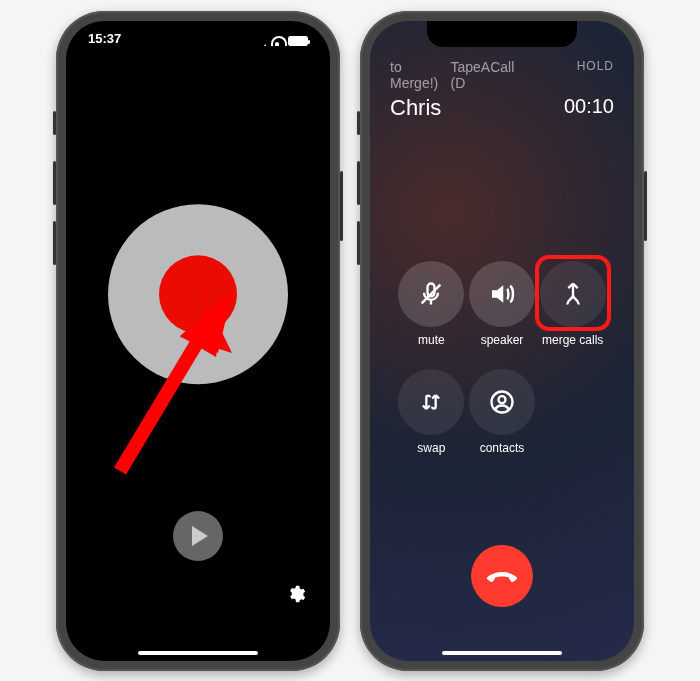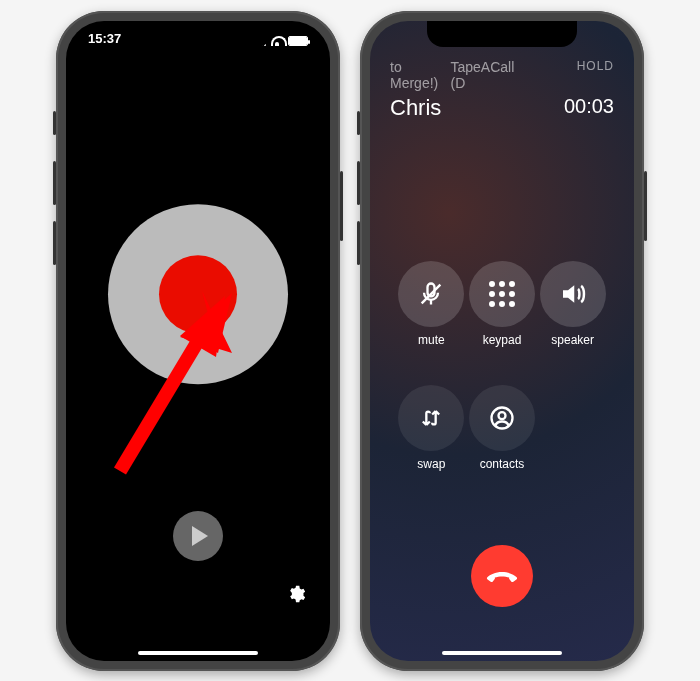--- a/index.html
+++ b/index.html
@@ -121,21 +121,21 @@
   }
   .call-top-row { display:flex; justify-content:space-between; color:rgba(255,255,255,0.55); font-size:14px; }
   .call-top-row .hold { font-size:12px; letter-spacing:1px;padding-left:48px; }
   .call-main-row { display:flex; justify-content:space-between; font-size:22px; margin-top:4px; font-weight:400; }
   .call-main-row .dur { font-size:20px; }
 
   .controls-grid {
     position:absolute; top:240px; left:0; right:0;
     display:grid;
     grid-template-columns: repeat(3, 1fr);
-    row-gap: 38px;
+    row-gap: 22px;
     padding: 0 26px;
   }
   .ctrl {
     display:flex; flex-direction:column; align-items:center; gap:6px;
     color:#fff; position:relative;
   }
   .ctrl-circle {
     width:66px; height:66px;
     border-radius:50%;
     background:rgba(255,255,255,0.16);
@@ -223,63 +223,56 @@
     <div class="notch"></div>
 
     <div class="call-info">
       <div class="call-top-row">
         <span>to Merge!)</span>
         <span>TapeACall (D</span>
         <span class="hold">HOLD</span>
       </div>
       <div class="call-main-row">
         <span>Chris</span>
-        <span class="dur">00:03</span>
+        <span class="dur">00:10</span>
       </div>
     </div>
 
     <div class="controls-grid">
       <div class="ctrl">
         <div class="ctrl-circle">
           <svg width="28" height="28" viewBox="0 0 24 24" fill="none" stroke="#fff" stroke-width="2">
             <rect x="9" y="3" width="6" height="11" rx="3"></rect>
             <path d="M6 11a6 6 0 0012 0M12 17v4"></path>
             <line x1="4" y1="20" x2="20" y2="4"></line>
           </svg>
         </div>
         <span class="ctrl-label">mute</span>
       </div>
 
-      <div class="ctrl">
-        <div class="ctrl-circle">
-          <div class="keypad-dots">
-            <span></span>
-              <span></span>
-              <span></span>
-              <span></span>
-              <span></span>
-              <span></span>
-              <span></span>
-              <span></span>
-              <span></span>
-          </div>
-        </div>
-        <span class="ctrl-label">keypad</span>
-      </div>
 
       <div class="ctrl">
         <div class="ctrl-circle">
           <svg width="30" height="30" viewBox="0 0 24 24" fill="#fff">
             <path d="M4 9v6h4l5 4V5L8 9H4z"></path>
             <path d="M16 8c1.5 1 1.5 7 0 8M18.5 5.5c3 2 3 11 0 13" fill="none" stroke="#fff" stroke-width="2"></path>
           </svg>
         </div>
         <span class="ctrl-label">speaker</span>
       </div>
 
+      <div class="ctrl">
+        <div class="highlight-box"></div>
+        <div class="ctrl-circle dark">
+          <svg width="28" height="28" viewBox="0 0 24 24" fill="none" stroke="#fff" stroke-width="2">
+            <path d="M12 3v10M12 3l-4 4M12 3l4 4M12 13c0 3-5 4-5 8M12 13c0 3 5 4 5 8"></path>
+          </svg>
+        </div>
+        <span class="ctrl-label">merge calls</span>
+      </div>
 
       <div class="ctrl">
         <div class="ctrl-circle dark">
           <svg width="28" height="28" viewBox="0 0 24 24" fill="none" stroke="#fff" stroke-width="2">
             <path d="M8 18V8c0-2 3-2 3 0M8 18l-3-3M8 18l3-3"></path>
             <path d="M16 6v10c0 2-3 2-3 0M16 6l-3 3M16 6l3 3"></path>
           </svg>
         </div>
         <span class="ctrl-label">swap</span>
       </div>

